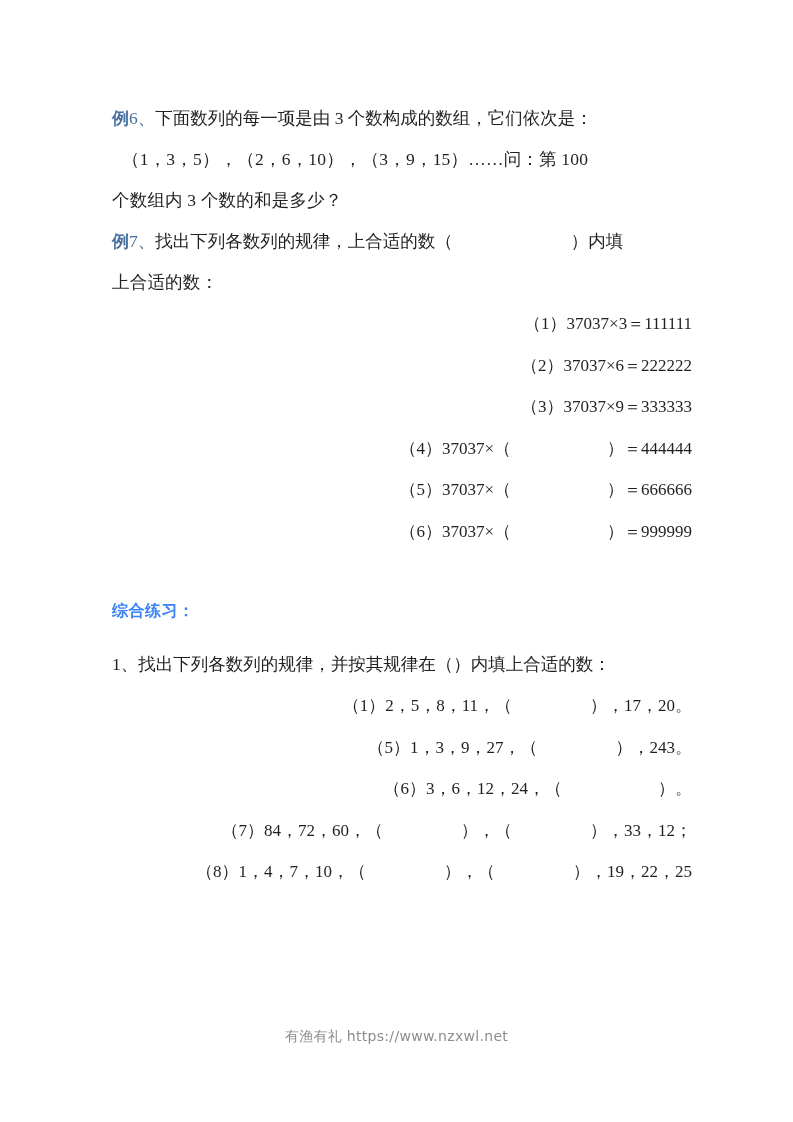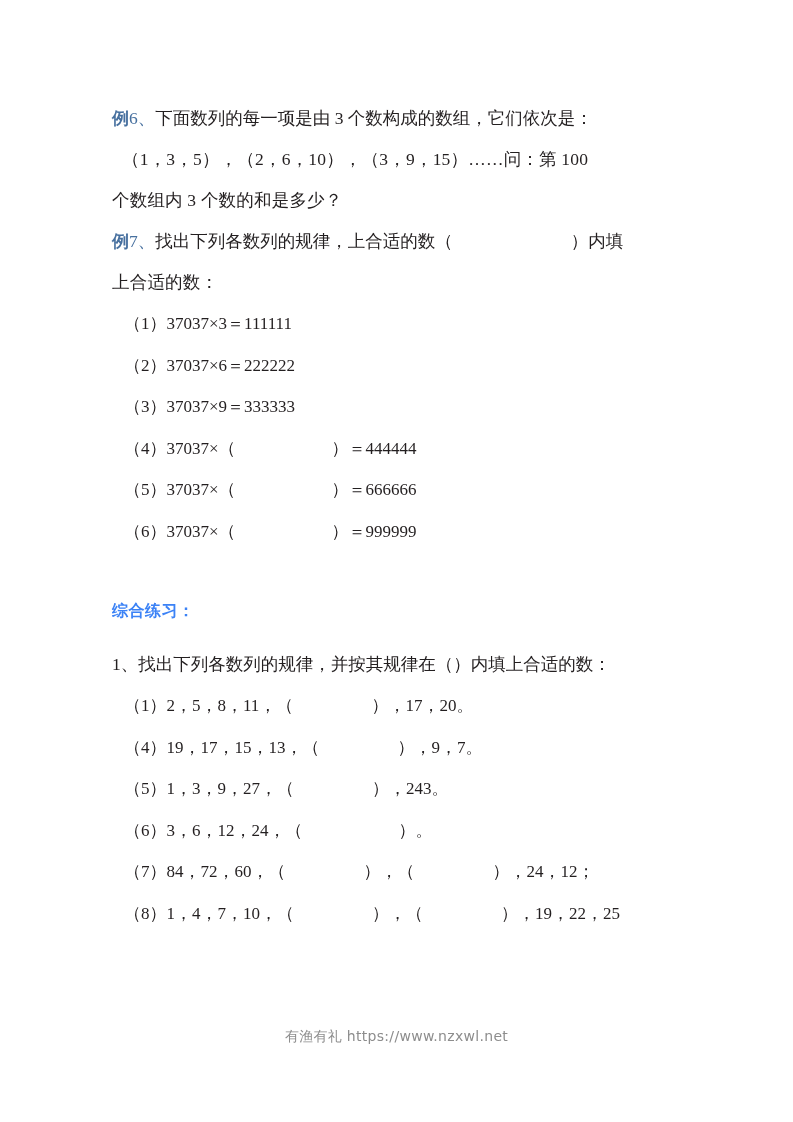--- a/index.html
+++ b/index.html
@@ -74,20 +74,21 @@
   .spacer-lg { height: 44px; }
   .spacer-md { height: 18px; }
 
   
   .row {
     font-size: 17px;
     line-height: 41.5px;
     white-space: pre;
     padding-left: 12px;
     color: #231f20;
+    text-align: right;
   }
   .row .idx { letter-spacing: 0px; }
   .gap-s { display: inline-block; width: 54px; }
   .gap-m { display: inline-block; width: 78px; }
   .gap-l { display: inline-block; width: 96px; }
   .gap-xl { display: inline-block; width: 118px; }
 
   .prob-line {
     font-size: 17.5px;
     line-height: 41px;
@@ -141,26 +142,25 @@
     <div class="section-head">综合练习：</div>
 
     <div class="spacer-md"></div>
 
     <div class="prob-line">1、找出下列各数列的规律，并按其规律在（）内填上合适的数：</div>
 
     <div class="row"><span class="idx">（1）</span><span>2，5，8，11，（</span><span class="gap-m"></span><span>），17，20。</span></div>
 
 
 
-    <div class="row"><span class="idx">（4）</span><span>19，17，15，13，（</span><span class="gap-m"></span><span>），9，7。</span></div>
 
     <div class="row"><span class="idx">（5）</span><span>1，3，9，27，（</span><span class="gap-m"></span><span>），243。</span></div>
 
     <div class="row"><span class="idx">（6）</span><span>3，6，12，24，（</span><span class="gap-l"></span><span>）。</span></div>
 
-    <div class="row"><span class="idx">（7）</span><span>84，72，60，（</span><span class="gap-m"></span><span>），（</span><span class="gap-m"></span><span>），24，12；</span></div>
+    <div class="row"><span class="idx">（7）</span><span>84，72，60，（</span><span class="gap-m"></span><span>），（</span><span class="gap-m"></span><span>），33，12；</span></div>
 
     <div class="row"><span class="idx">（8）</span><span>1，4，7，10，（</span><span class="gap-m"></span><span>），（</span><span class="gap-m"></span><span>），19，22，25</span></div>
 
   </div>
 
   <div class="footer">有渔有礼 https://www.nzxwl.net</div>
 </div>
 
 </body></html>

